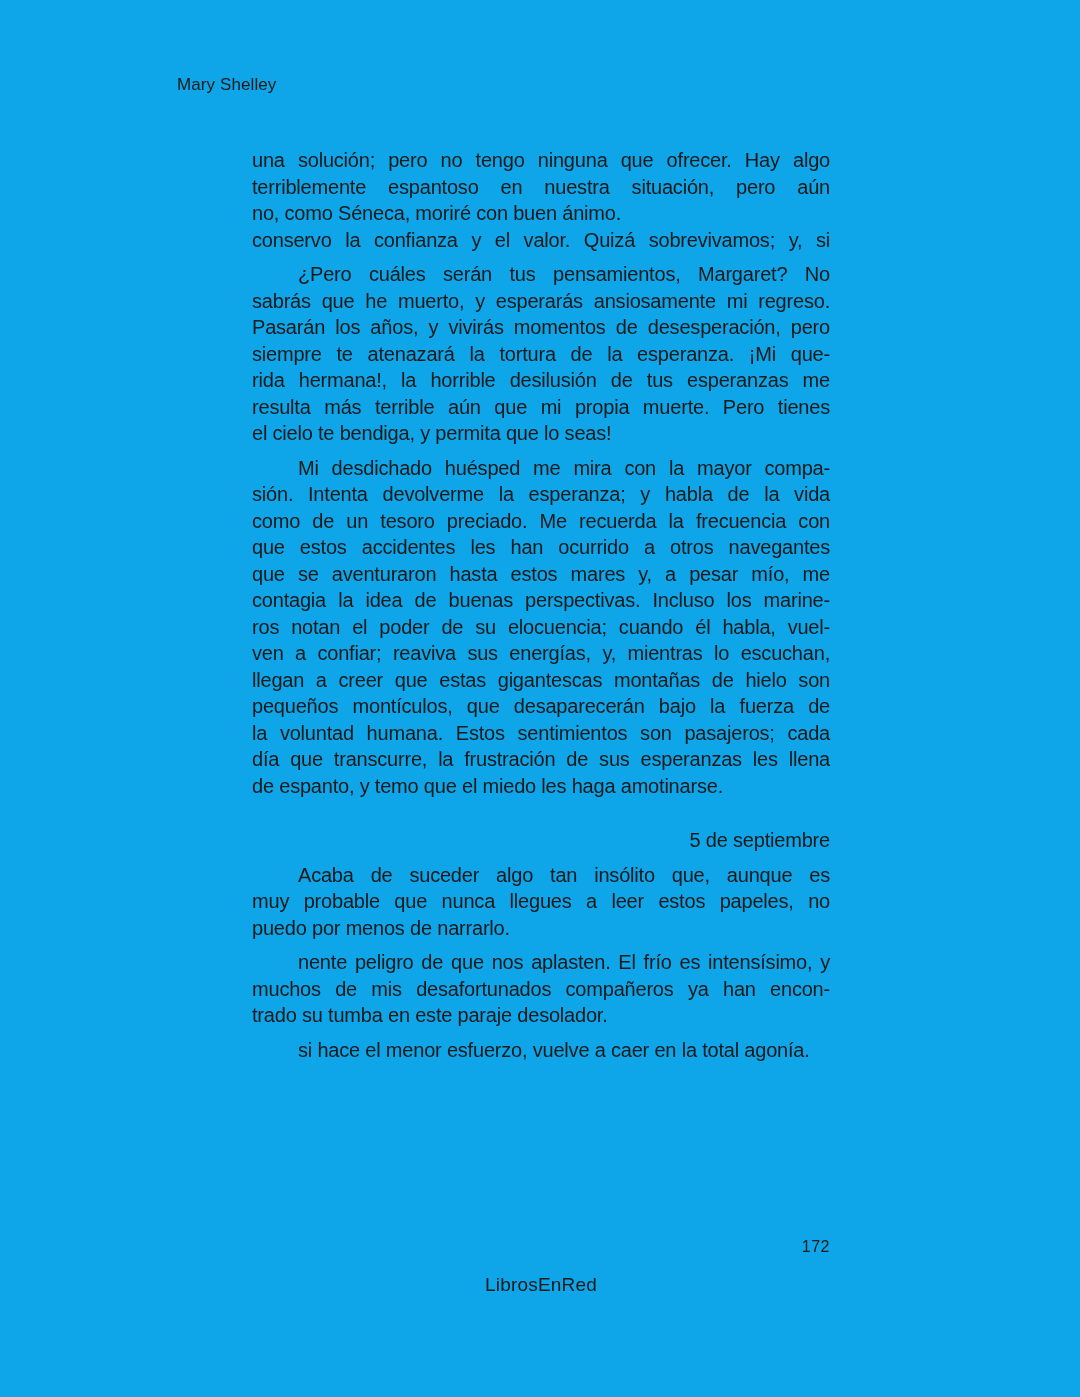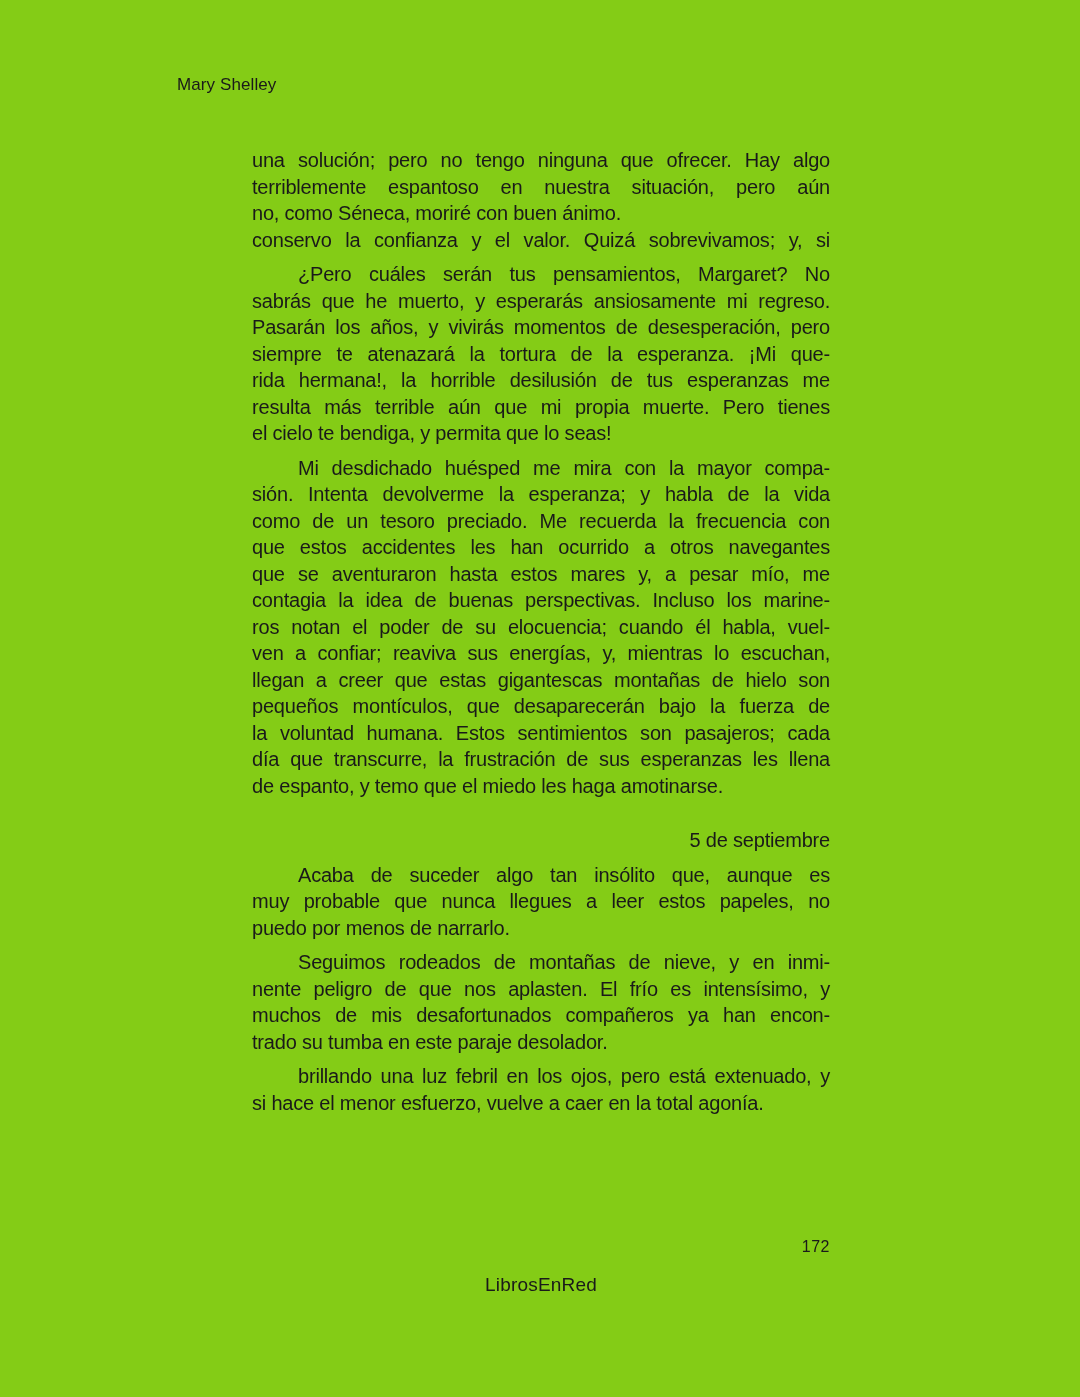--- a/index.html
+++ b/index.html
@@ -4,21 +4,21 @@
 <style>
   html, body {
     margin: 0;
     padding: 0;
     background: #e8e8e8;
   }
   .page {
     position: relative;
     width: 1080px;
     height: 1397px;
-    background: #84cc16;
+    background: #0ea5e9;
     font-family: "Liberation Sans", sans-serif;
     color: #1a1a1a;
     margin: 0 auto;
     overflow: hidden;
   }
   .running-header {
     position: absolute;
     left: 177px;
     top: 75px;
     font-size: 17px;
@@ -109,27 +109,25 @@
         <div class="line">día que transcurre, la frustración de sus esperanzas les llena</div>
         <div class="line last">de espanto, y temo que el miedo les haga amotinarse.</div>
       </div>
       <div class="date-heading">5 de septiembre</div>
       <div class="paragraph indent">
         <div class="line">Acaba de suceder algo tan insólito que, aunque es</div>
         <div class="line">muy probable que nunca llegues a leer estos papeles, no</div>
         <div class="line last">puedo por menos de narrarlo.</div>
       </div>
       <div class="paragraph indent">
-        <div class="line">Seguimos rodeados de montañas de nieve, y en inmi-</div>
         <div class="line">nente peligro de que nos aplasten. El frío es intensísimo, y</div>
         <div class="line">muchos de mis desafortunados compañeros ya han encon-</div>
         <div class="line last">trado su tumba en este paraje desolador.</div>
       </div>
       <div class="paragraph indent">
-        <div class="line">brillando una luz febril en los ojos, pero está extenuado, y</div>
         <div class="line last">si hace el menor esfuerzo, vuelve a caer en la total agonía.</div>
       </div>
     </div>
 
   <div class="footer-pagenum">172</div>
 
   <div class="footer-publisher">LibrosEnRed</div>
 </div>
 
 </body></html>

